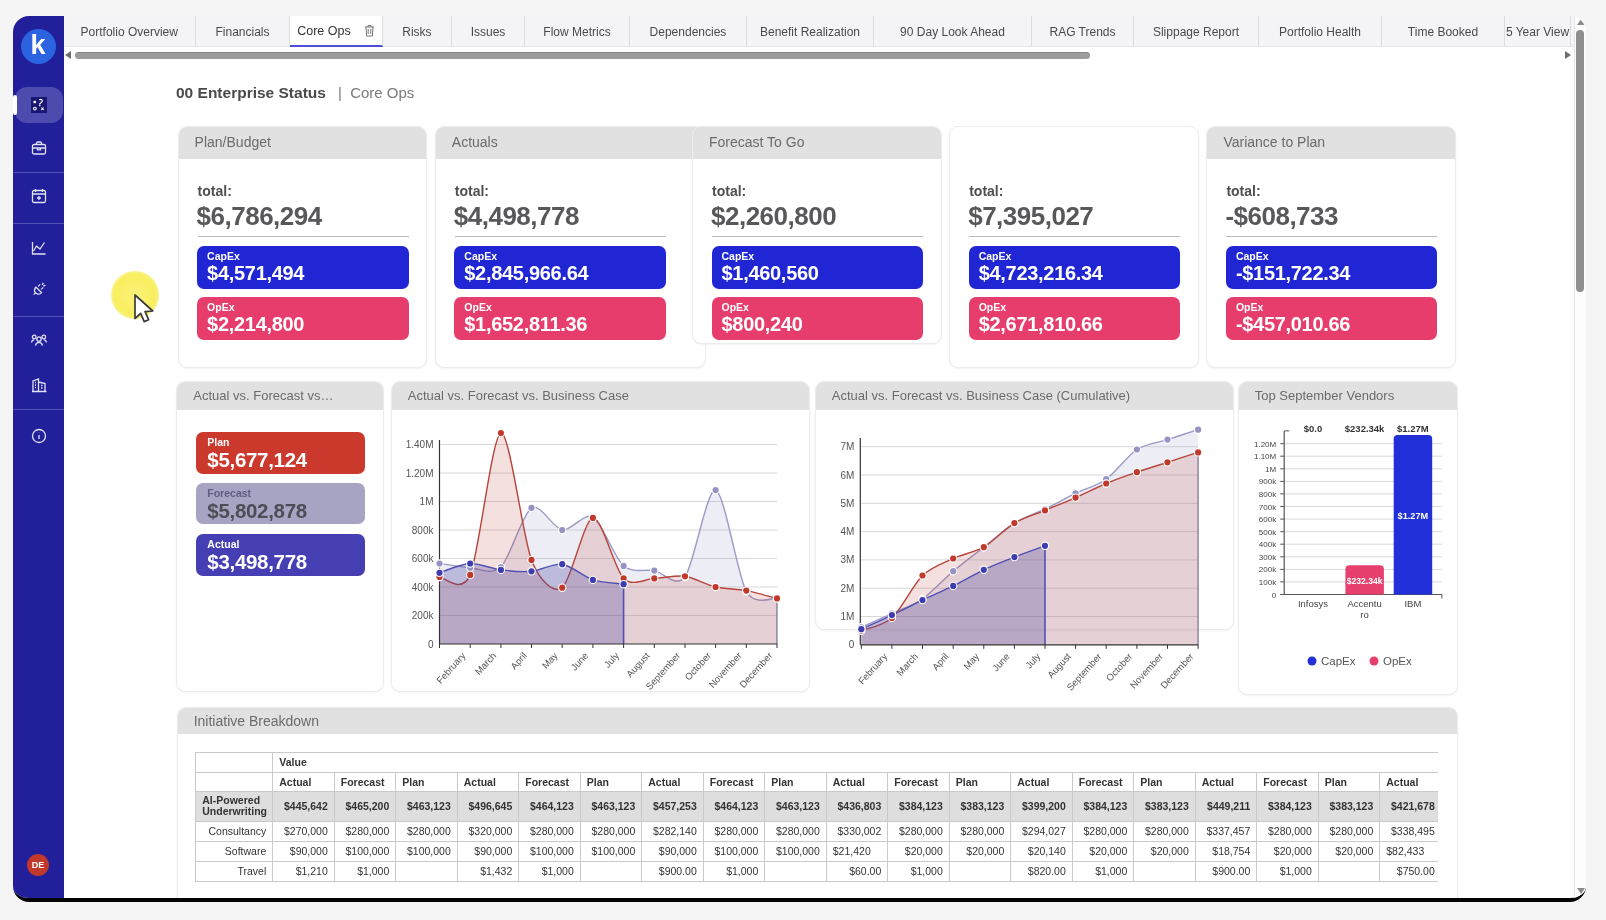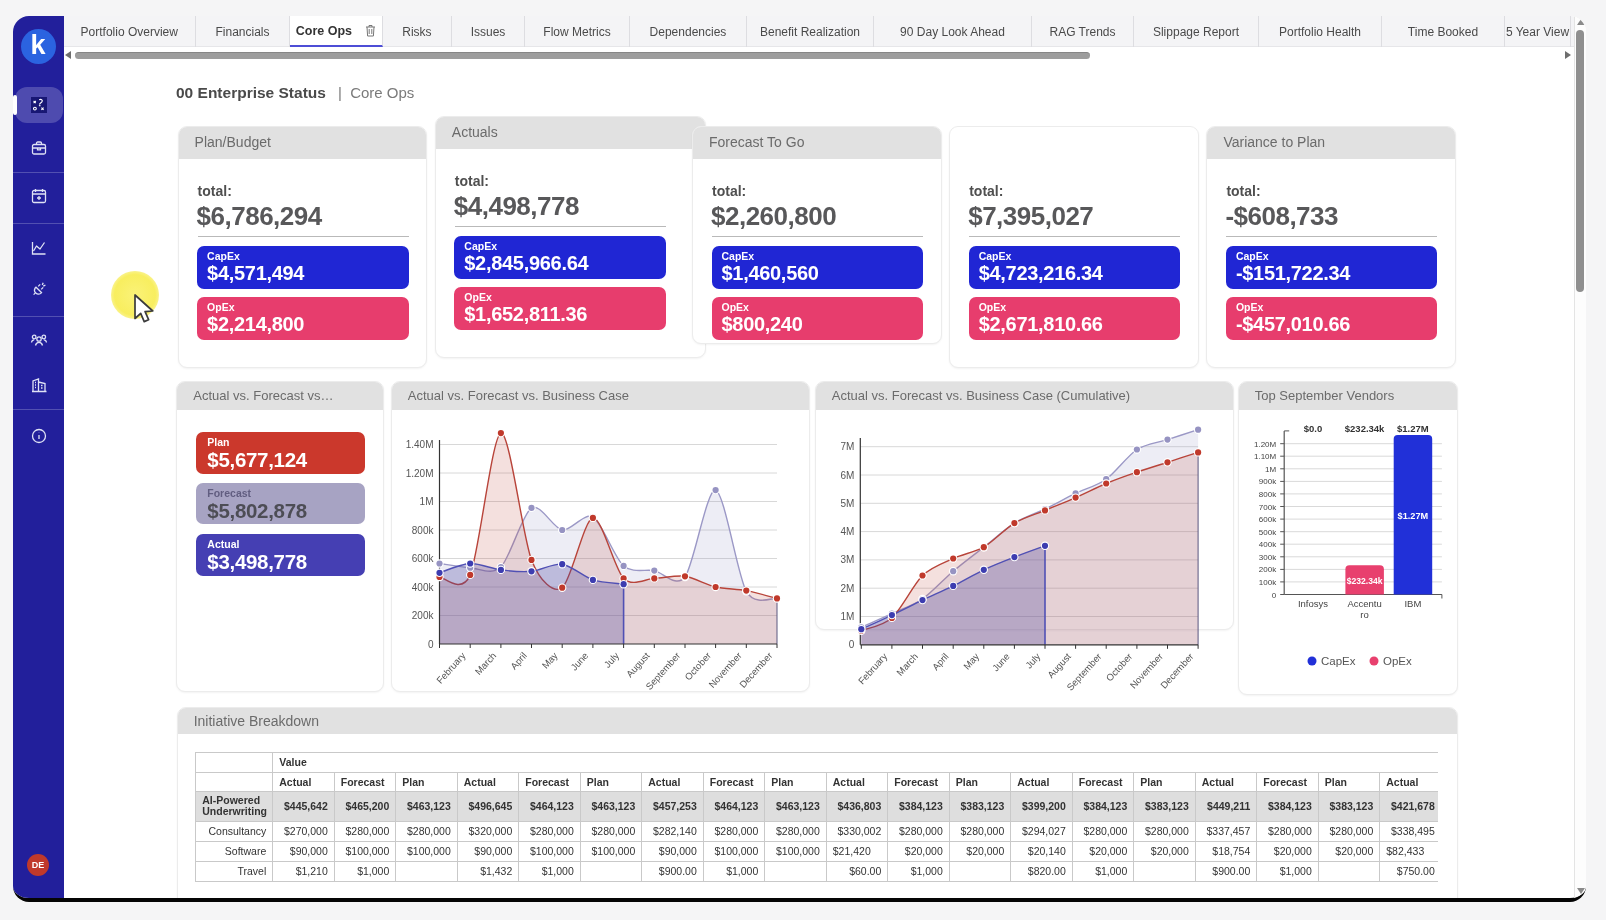--- a/index.html
+++ b/index.html
@@ -6,21 +6,21 @@
 .abs{position:absolute;left:-13px;top:-16px;width:1606px;height:920px}
 .sidebar{position:absolute;left:13px;top:16px;width:50.5px;height:884px;background:#221f9b}
 .logo{position:absolute;left:20.5px;top:29px;width:35px;height:35px;border-radius:50%;background:#2b63e0;color:#fff;font-weight:bold;font-size:27px;text-align:center;line-height:33px}
 .navpill{position:absolute;left:14.5px;top:87px;width:48.5px;height:36px;border-radius:12px;background:rgba(255,255,255,0.2)}
 .navbar-ind{position:absolute;left:13px;top:94.5px;width:3.5px;height:20px;border-radius:2px;background:#fff}
 .icon{position:absolute;left:29.5px;width:18px;height:18px}
 .sep{position:absolute;left:13px;width:50.5px;height:1px;background:rgba(255,255,255,0.22)}
 .avatar{position:absolute;left:27px;top:854px;width:22px;height:22px;border-radius:50%;background:#c0392b;color:#fff;font-size:9px;font-weight:bold;text-align:center;line-height:22px}
 .tabbar{position:absolute;left:63.5px;top:16px;width:1510.5px;height:31px;background:#f4f4f6;display:flex;border-bottom:1px solid #e6e6e9}
 .tab{flex:0 0 auto;height:31px;border-right:1px solid #dddde1;color:#4a4a4a;font-size:12px;display:flex;align-items:center;justify-content:center;white-space:nowrap}
-.tab.active{background:#fff;border-bottom:2.5px solid #4e4ed6;color:#333;font-weight:bold;font-size:12.5px}
+.tab.active{background:#fff;border-bottom:2.5px solid #4e4ed6;color:#333;font-weight:normal;font-size:12.5px}
 .hs{position:absolute;left:63.5px;top:47px;width:1510.5px;height:15px;background:#fff}
 .hbar{position:absolute;left:11.5px;top:4.5px;width:1015px;height:7px;border-radius:4px;background:#9d9d9d;border-top:1px solid #868686}
 .vsb{position:absolute;left:1574px;top:16px;width:12px;height:884px;background:#fdfdfd;border-left:1px solid #e4e4e4}
 .vthumb{position:absolute;left:1576px;top:30px;width:8px;height:262px;border-radius:4px;background:#8f8f8f}
 .heading{position:absolute;left:176px;top:84px;font-size:15.5px;color:#4a4a4a;font-weight:bold}
 .heading .sub{font-weight:normal;color:#7a7a7a;margin-left:12px;font-size:15px}
 .card{position:absolute;background:#fff;border:1px solid #ececec;border-radius:9px;box-shadow:0 1px 2px rgba(0,0,0,0.05)}
 .chead{height:31.5px;background:#e1e1e1;border-radius:8px 8px 0 0;color:#6b6b6b;font-size:14px;line-height:31.5px;padding-left:16px;white-space:nowrap;overflow:hidden}
 .total-label{position:absolute;left:19px;top:56px;font-size:14px;font-weight:bold;color:#4f4f4f}
 .total-val{position:absolute;left:18px;top:74px;font-size:26px;font-weight:bold;color:#58585a;letter-spacing:-0.5px}
@@ -71,21 +71,21 @@
 <div class="hr"></div>
 <div class="pill capex">
           <span class="pl">CapEx</span>
           <span class="pv">$4,571,494</span>
         </div>
 <div class="pill opex">
           <span class="pl">OpEx</span>
           <span class="pv">$2,214,800</span>
         </div>
 </div>
-      <div class="card" style="left:434.8px;top:116px;width:271px;height:242px">
+      <div class="card" style="left:434.8px;top:126px;width:271px;height:242px">
 <div class="chead">Actuals</div>
 <div class="total-label">total:</div>
 <div class="total-val">$4,498,778</div>
 <div class="hr"></div>
 <div class="pill capex">
           <span class="pl">CapEx</span>
           <span class="pv">$2,845,966.64</span>
         </div>
 <div class="pill opex">
           <span class="pl">OpEx</span>

